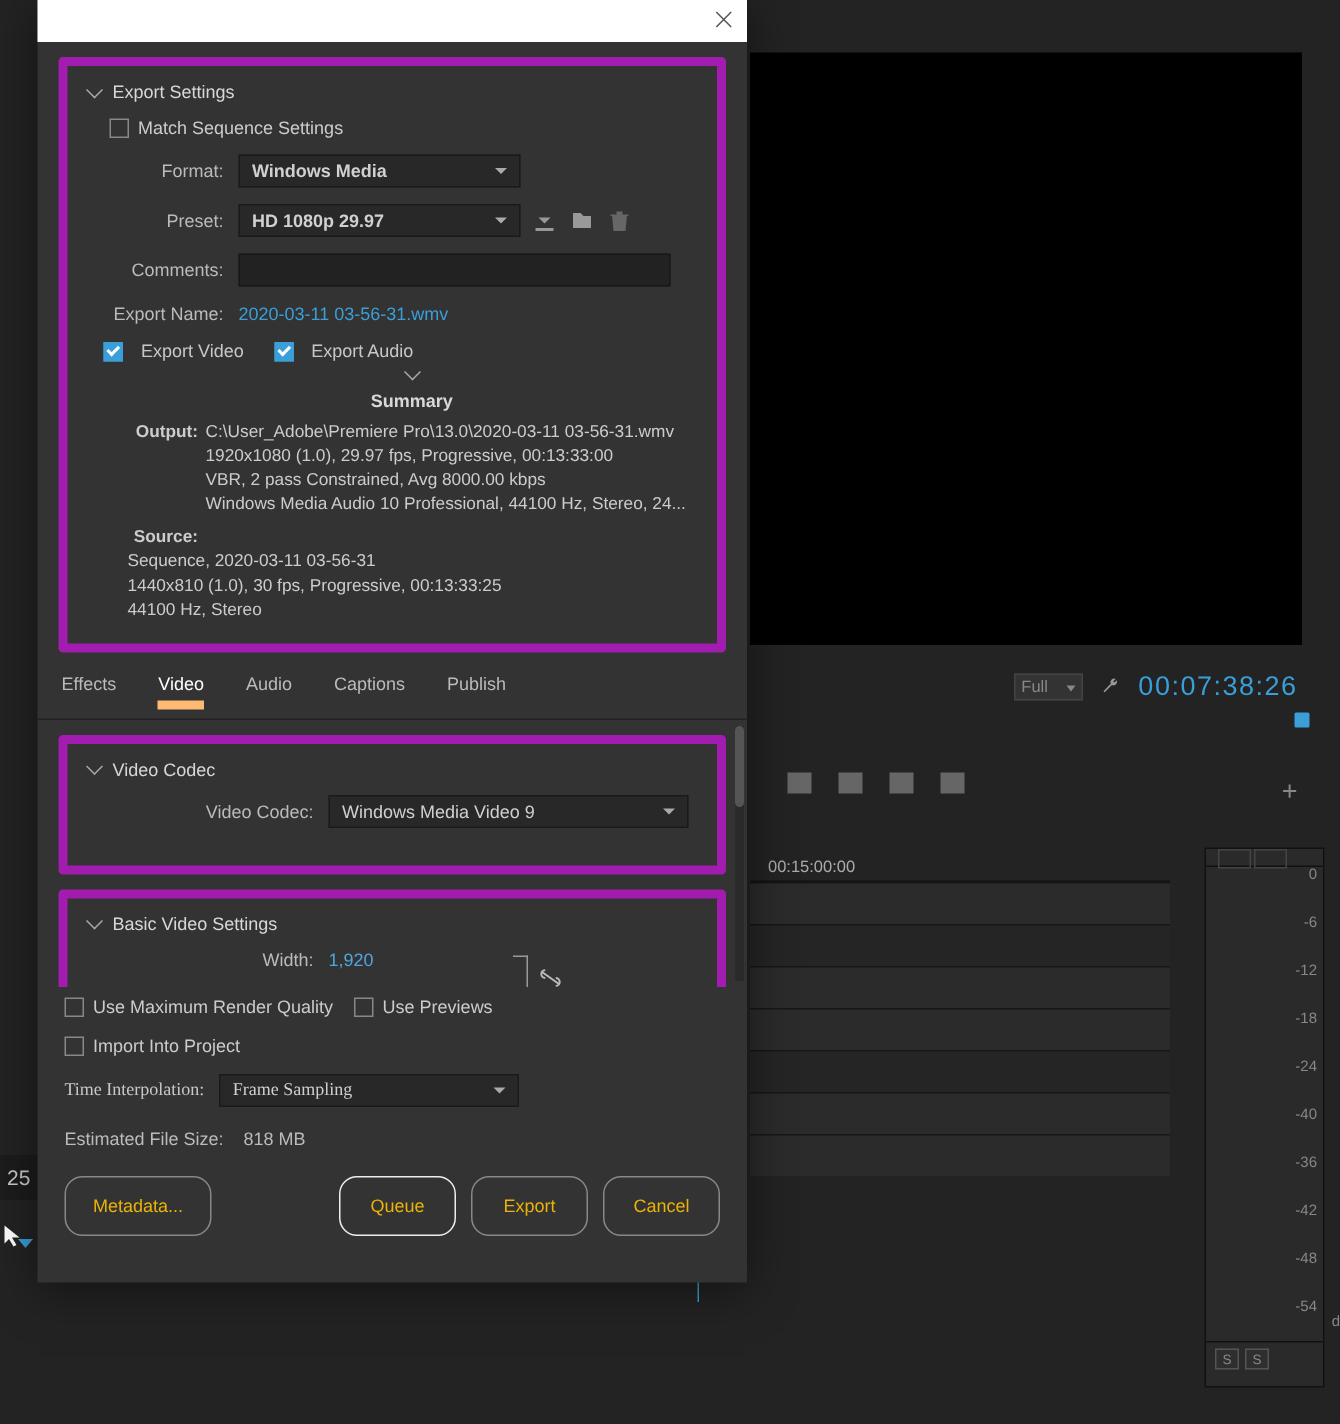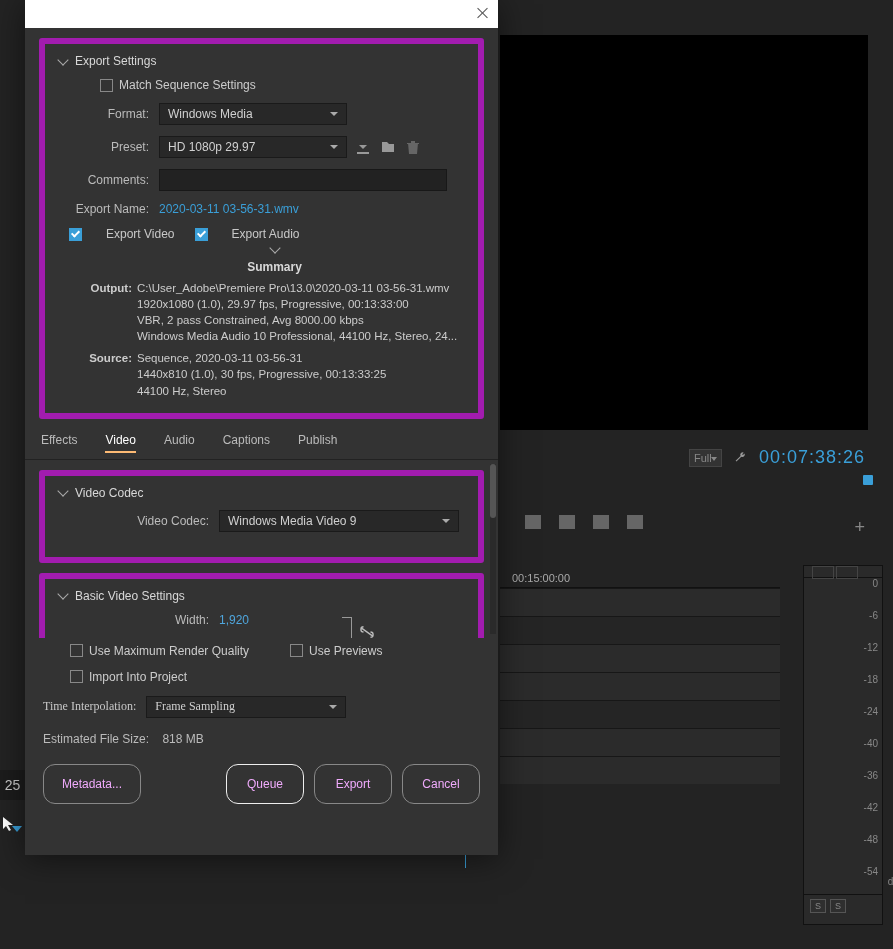--- a/index.html
+++ b/index.html
@@ -27,21 +27,21 @@
   position: absolute;
   left: 500px; top: 445px;
   width: 380px; height: 25px;
   display: flex;
   align-items: center;
   justify-content: flex-end;
   gap: 12px;
   padding-right: 15px;
 }
 .quality-dropdown {
-  width: 33px; height: 18px;
+  width: 46px; height: 18px;
   background: #333;
   border: 1px solid #444;
   display: flex; align-items: center;
   padding: 0 4px;
   color: #888;
   font-size: 11px;
   position: relative;
 }
 .quality-dropdown::after {
   content: '';
@@ -250,21 +250,21 @@
   background: #282828;
   border: 1px solid #1a1a1a;
   color: #d0d0d0;
   padding: 0 8px;
   display: flex;
   align-items: center;
   justify-content: space-between;
   font-size: 12px;
   position: relative;
 }
-.select.wide { width: 188px; }
+.select.wide { width: 188px; font-weight: bold; }
 .select::after {
   content: '';
   border-left: 4px solid transparent;
   border-right: 4px solid transparent;
   border-top: 4px solid #aaa;
 }
 .text-input {
   height: 22px;
   background: #222;
   border: 1px solid #181818;
@@ -304,21 +304,20 @@
   border-right: 2px solid #fff;
   border-bottom: 2px solid #fff;
   transform: rotate(45deg);
   margin-top: -2px;
 }
 .checkbox-row {
   display: flex;
   align-items: center;
   margin-bottom: 11px;
   color: #ccc;
-  margin-left: 27px;
 }
 .checkbox-pair {
   display: flex;
   gap: 20px;
   margin-top: 8px;
   padding-left: 10px;
 }
 
 .summary-block {
   padding-left: 26px;
@@ -356,21 +355,21 @@
   font-size: 12px;
   border-bottom: 1px solid #222;
 }
 .tab {
   color: #bbb;
   padding-bottom: 4px;
   cursor: pointer;
 }
 .tab.active {
   color: #fff;
-  border-bottom: 2px solid #fdba74;
+  border-bottom: 6px solid #fdba74;
 }
 
 .scroll-pane {
   position: relative;
   height: 178px;
   overflow: hidden;
   padding: 10px 14px 0 14px;
 }
 .scroll-track {
   position: absolute;
@@ -403,21 +402,21 @@
   border-bottom: 1px solid #999;
 }
 .unlink-icon {
   width: 14px; height: 12px;
 }
 
 .bottom-panel {
   padding: 6px 18px 10px 18px;
   font-size: 12px;
 }
-.bottom-panel .checkbox-row { margin-bottom: 12px; }
+.bottom-panel .checkbox-row { margin-bottom: 12px; align-items: flex-end; }
 .disabled-tc {
   color: #555;
   margin-left: 4px;
 }
 .ti-row {
   display: flex; align-items: center;
   gap: 10px;
   margin-top: 8px;
   margin-bottom: 14px;
   font-family: Liberation Serif, serif;
@@ -429,36 +428,36 @@
 .button-row {
   display: flex;
   gap: 10px;
 }
 .pill-btn {
   height: 40px;
   padding: 16px 18px;
   border-radius: 12px;
   border: 1px solid #888;
   background: transparent;
-  color: #f0abfc;
+  color: #eab308;
   font-size: 12px;
   display: flex;
   align-items: center;
   justify-content: center;
   min-width: 78px;
 }
 .pill-btn.metadata { min-width: 78px; }
 .pill-btn.primary {
   border-color: #eee;
   border-width: 1.5px;
 }
 .inline-checkbox-group {
   display: flex;
   align-items: center;
-  gap: 18px;
+  gap: 6px;
 }
 </style>
 </head>
 <body>
 
 <div class="bg"></div>
 
 <div class="preview-video"></div>
 
 <div class="timecode-bar">
@@ -591,21 +590,21 @@
           <span class="chevron-down"></span>
           <span>Summary</span>
         </div>
         <div class="summary-line">
           <div class="summary-label">Output:</div>
           <div class="summary-text" style="white-space:pre-line;">C:\User_Adobe\Premiere Pro\13.0\2020-03-11 03-56-31.wmv
 1920x1080 (1.0), 29.97 fps, Progressive, 00:13:33:00
 VBR, 2 pass Constrained, Avg 8000.00 kbps
 Windows Media Audio 10 Professional, 44100 Hz, Stereo, 24...</div>
         </div>
-        <div class="summary-line" style="margin-top:6px;">
+        <div class="summary-line" style="margin-top:6px;flex-direction:column;">
           <div class="summary-label">Source:</div>
           <div class="summary-text" style="white-space:pre-line;">Sequence, 2020-03-11 03-56-31
 1440x810 (1.0), 30 fps, Progressive, 00:13:33:25
 44100 Hz, Stereo</div>
         </div>
       </div>
     </div>
   </div>
 
   <div class="tab-row">

